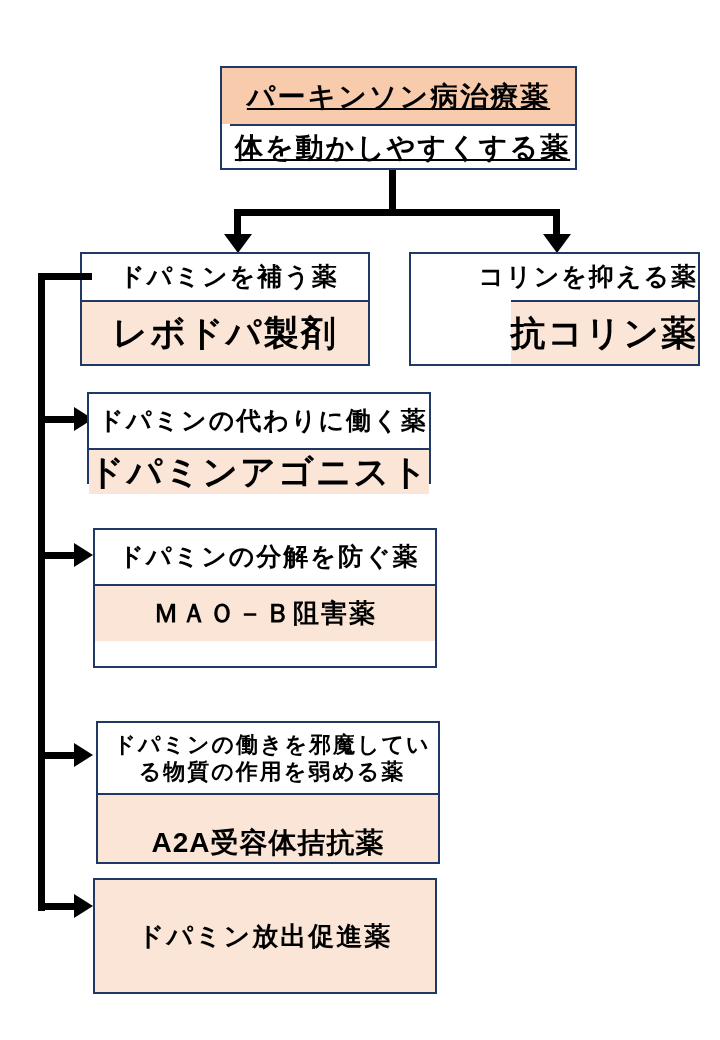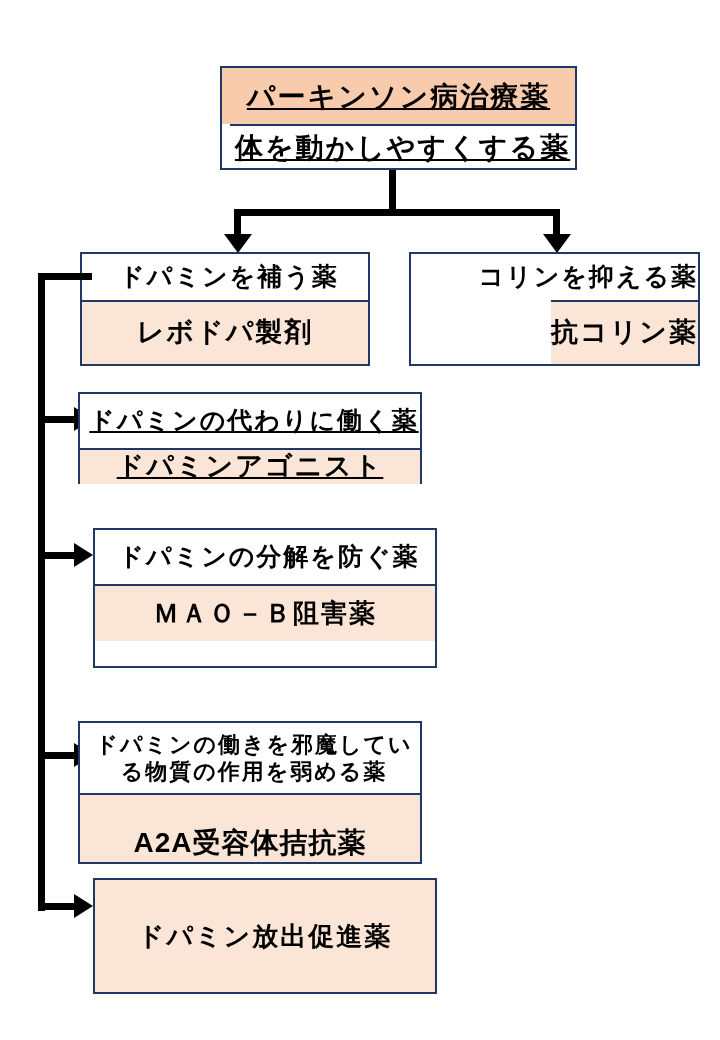--- a/index.html
+++ b/index.html
@@ -24,21 +24,21 @@
     box-sizing:border-box;display:flex;align-items:center;justify-content:center;
     text-align:center;flex:0 0 auto;
   }
   .cell.grow{flex:1 1 auto;}
   .cell + .cell{border-top:2px solid var(--border);}
   .peach-dark{background:var(--header-fill);}
   .peach-light{background:var(--cell-fill);}
   .white-cell{background:#FFFFFF;margin-left:8px;}
   .txt{font-weight:700;letter-spacing:2px;line-height:1.25;white-space:nowrap;}
   .hdr-txt{font-size:25px;}
-  .drug-txt{font-size:27px;}
+  .drug-txt{font-size:35px;}
   .conn{position:absolute;background:var(--connector);}
   .arrow-down{
     position:absolute;width:0;height:0;
     border-left:14px solid transparent;border-right:14px solid transparent;
     border-top:19px solid var(--connector);
   }
   .arrow-right{
     position:absolute;width:0;height:0;
     border-top:12px solid transparent;border-bottom:12px solid transparent;
     border-left:19px solid var(--connector);
@@ -91,39 +91,39 @@
 
   <div class="conn" style="left:38px;top:552px;width:38px;height:7px;"></div>
   <div class="arrow-right" style="left:74px;top:543px;"></div>
 
   <div class="conn" style="left:38px;top:752px;width:38px;height:7px;"></div>
   <div class="arrow-right" style="left:74px;top:743px;"></div>
 
   <div class="conn" style="left:38px;top:903px;width:38px;height:7px;"></div>
   <div class="arrow-right" style="left:74px;top:894px;"></div>
 
-  <div class="box" style="left:78px;top:392px;width:344px;height:92px;text-decoration:underline;">
+  <div class="box" style="left:87px;top:392px;width:344px;height:92px;">
     <div class="cell white-cell" style="height:54px;">
       <span class="txt hdr-txt">ドパミンの代わりに働く薬</span>
     </div>
     <div class="cell peach-light grow">
       <span class="txt drug-txt">ドパミンアゴニスト</span>
     </div>
   </div>
 
   <div class="box" style="left:93px;top:528px;width:344px;height:140px;">
     <div class="cell white-cell" style="height:54px;">
       <span class="txt hdr-txt">ドパミンの分解を防ぐ薬</span>
     </div>
     <div class="cell peach-light" style="height:57px;">
       <span class="txt drug-txt" style="font-size:26px;">ＭＡＯ－Ｂ阻害薬</span>
     </div>
   </div>
 
-  <div class="box" style="left:78px;top:721px;width:344px;height:143px;">
+  <div class="box" style="left:96px;top:721px;width:344px;height:143px;">
     <div class="cell white-cell" style="height:70px;flex-direction:column;justify-content:center;">
       <span class="txt" style="font-size:22px;">ドパミンの働きを邪魔してい</span>
       <span class="txt" style="font-size:22px;">る物質の作用を弱める薬</span>
     </div>
     <div class="cell peach-light grow">
       <span class="txt drug-txt" style="font-size:28px;letter-spacing:1px;margin-top:28px;">A2A受容体拮抗薬</span>
     </div>
   </div>
 
   <div class="box" style="left:93px;top:878px;width:344px;height:116px;">

